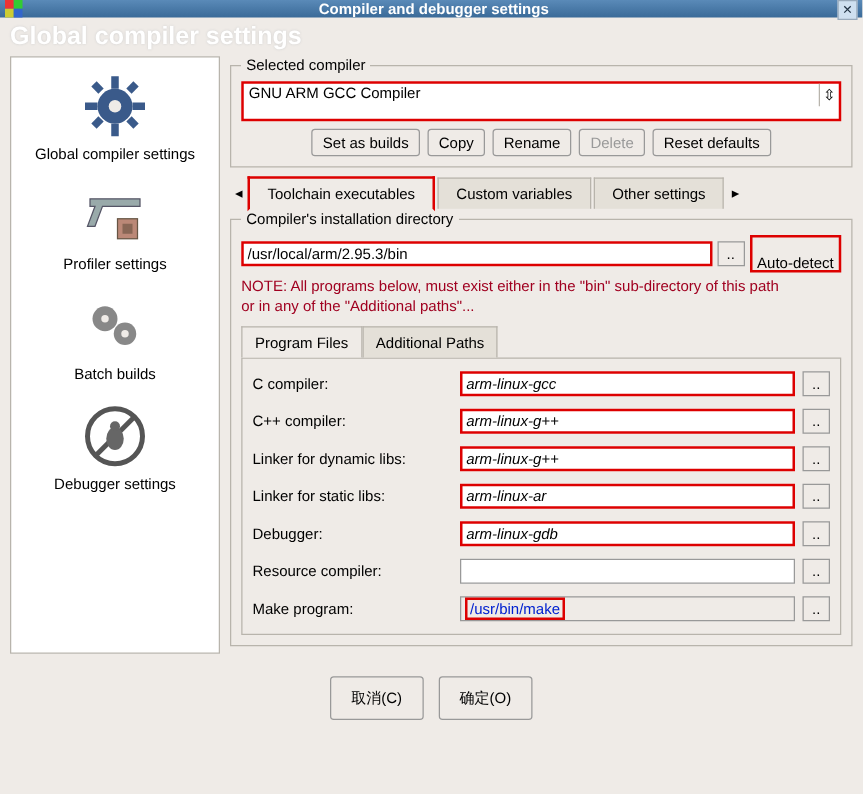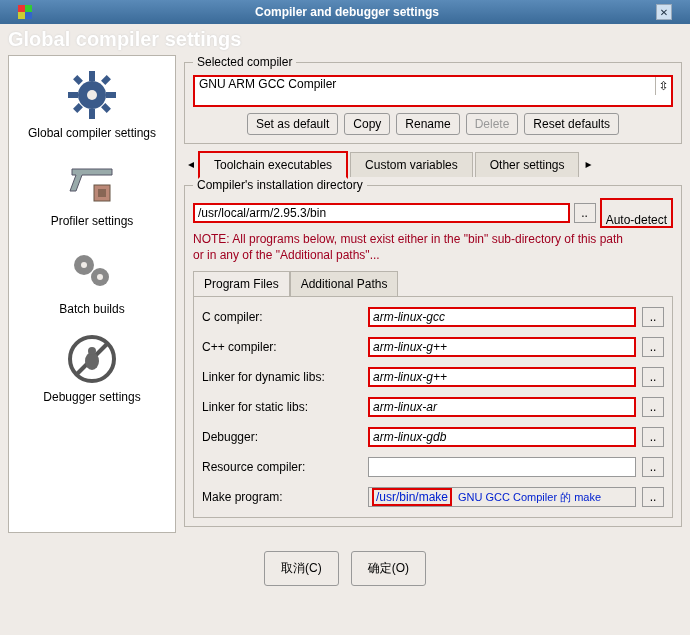--- a/index.html
+++ b/index.html
@@ -1,18 +1,18 @@
 <!DOCTYPE html>
 <html><head>
 <meta charset="utf-8">
 <style>
 * { box-sizing: border-box; margin: 0; padding: 0; font-family: sans-serif; font-size: 12px; }
 body { background: #efebe7; width: 690px; height: 635px; overflow: hidden; }
 
-.titlebar { height: 24px; background: linear-gradient(#5a8ab8, #3a6a98); display: flex; align-items: center; padding: 0 18px; color: #fff; }
+.titlebar { height: 14px; background: linear-gradient(#5a8ab8, #3a6a98); display: flex; padding: 0 4px; color: #fff; }
 .titlebar .icon-box { width: 14px; height: 14px; margin-right: 6px; display: grid; grid-template-columns: 7px 7px; grid-template-rows: 7px 7px; }
 .titlebar .title { flex: 1; text-align: center; font-weight: bold; }
 .titlebar .close { width: 16px; height: 16px; border: 1px solid #9ab; background: #cfe0f0; display: flex; align-items: center; justify-content: center; color: #234; font-size: 10px; cursor: pointer; }
 
 .subtitle { color: #fff; font-size: 20px; font-weight: bold; padding: 4px 8px; text-shadow: 0 0 2px #ccc; }
 
 .main { display: flex; padding: 0 8px 8px 8px; gap: 8px; }
 
 .sidebar { width: 168px; background: #fff; border: 1px solid #b8b4ac; padding: 6px 2px; display: flex; flex-direction: column; align-items: center; }
 .sb-item { width: 100%; text-align: center; padding: 4px 0 10px 0; cursor: pointer; }
@@ -131,21 +131,21 @@
   </div>
 
   <div class="right">
     <fieldset>
       <legend>Selected compiler</legend>
       <div class="combo">
         <span>GNU ARM GCC Compiler</span>
         <span class="combo-arrow">⇳</span>
       </div>
       <div class="btnrow">
-        <button class="btn">Set as default</button>
+        <button class="btn">Set as builds</button>
         <button class="btn">Copy</button>
         <button class="btn">Rename</button>
         <button class="btn" disabled="">Delete</button>
         <button class="btn">Reset defaults</button>
       </div>
     </fieldset>
 
     <div class="tabbar">
       <div class="arrow">◂</div>
       <div class="tab active">Toolchain executables</div>
@@ -198,21 +198,20 @@
         </div>
         <div class="frow">
           <div class="lab">Resource compiler:</div>
           <input type="text" value="" style="">
           <button class="dotbtn">..</button>
         </div>
         <div class="frow" style="margin-bottom:0">
           <div class="lab">Make program:</div>
           <div style="flex:1;display:flex;align-items:center;border:1px solid #999;height:20px;padding:0 3px">
             <span style="border:2px solid #d00;padding:0 2px;color:#0020d0">/usr/bin/make</span>
-            <span class="extra">GNU GCC Compiler 的 make</span>
           </div>
           <button class="dotbtn">..</button>
         </div>
       </div>
     </fieldset>
   </div>
 </div>
 
 <div class="dlgbtns">
   <button class="btn" style="padding:4px 16px">取消(C)</button>

